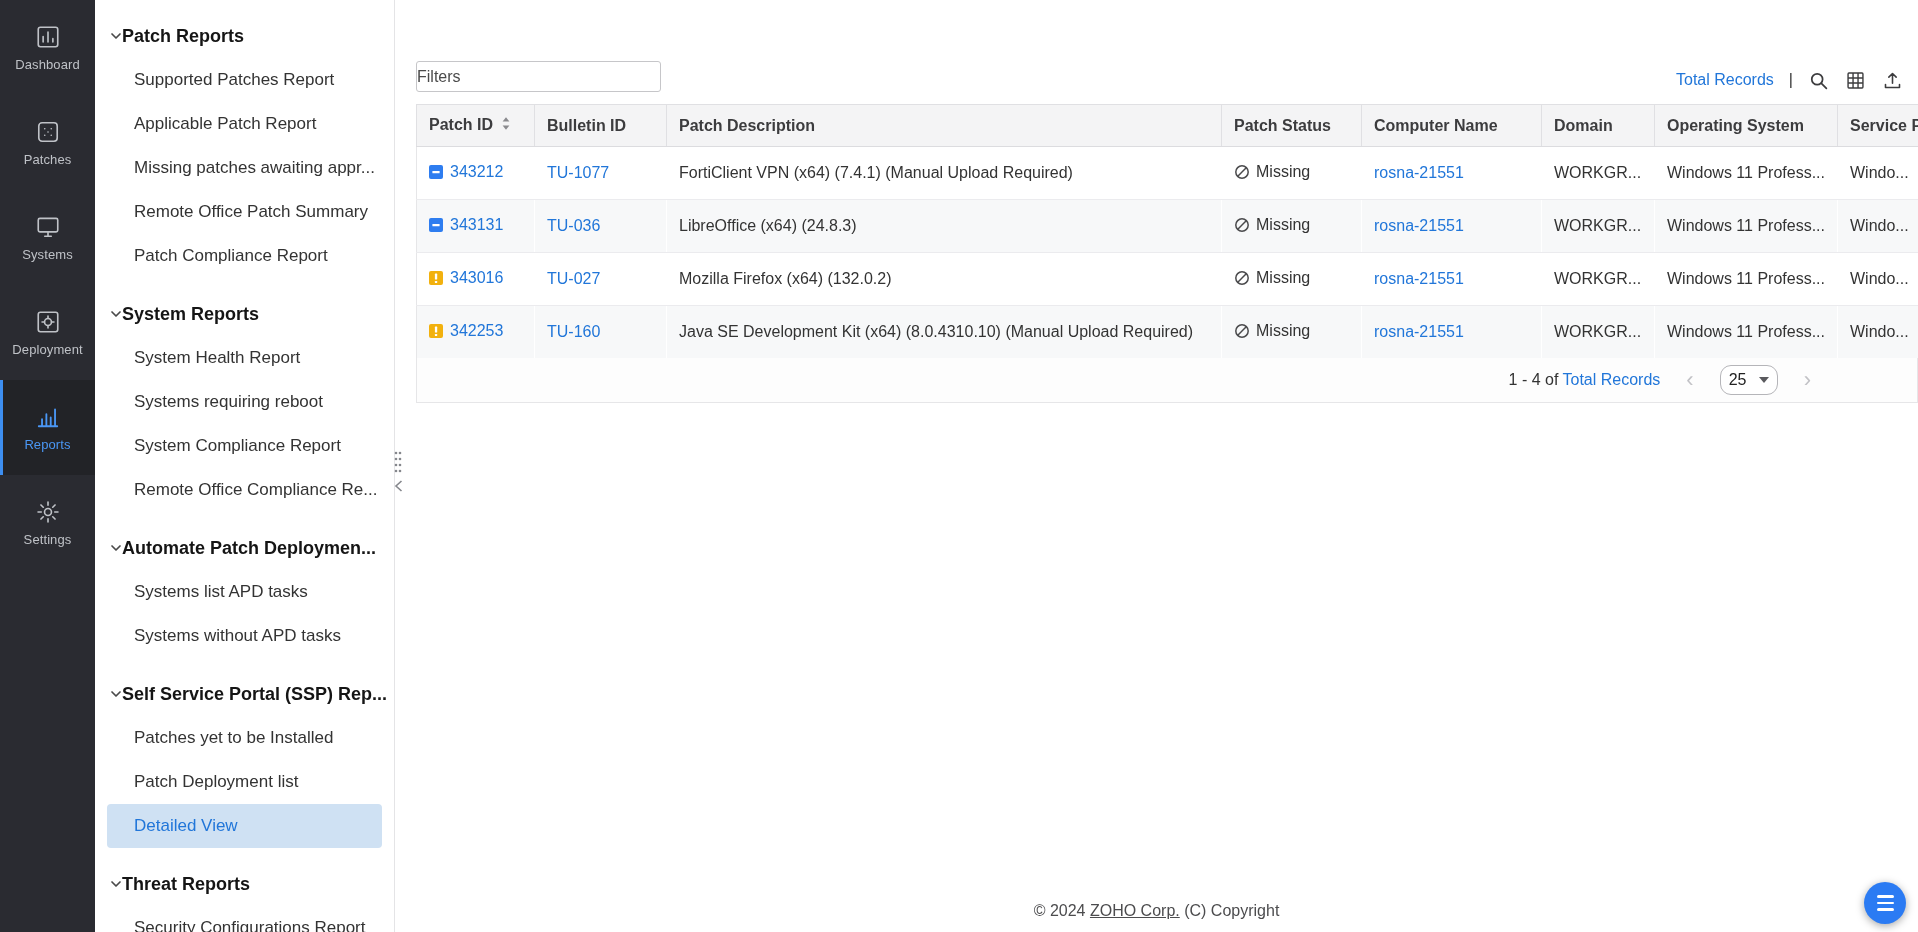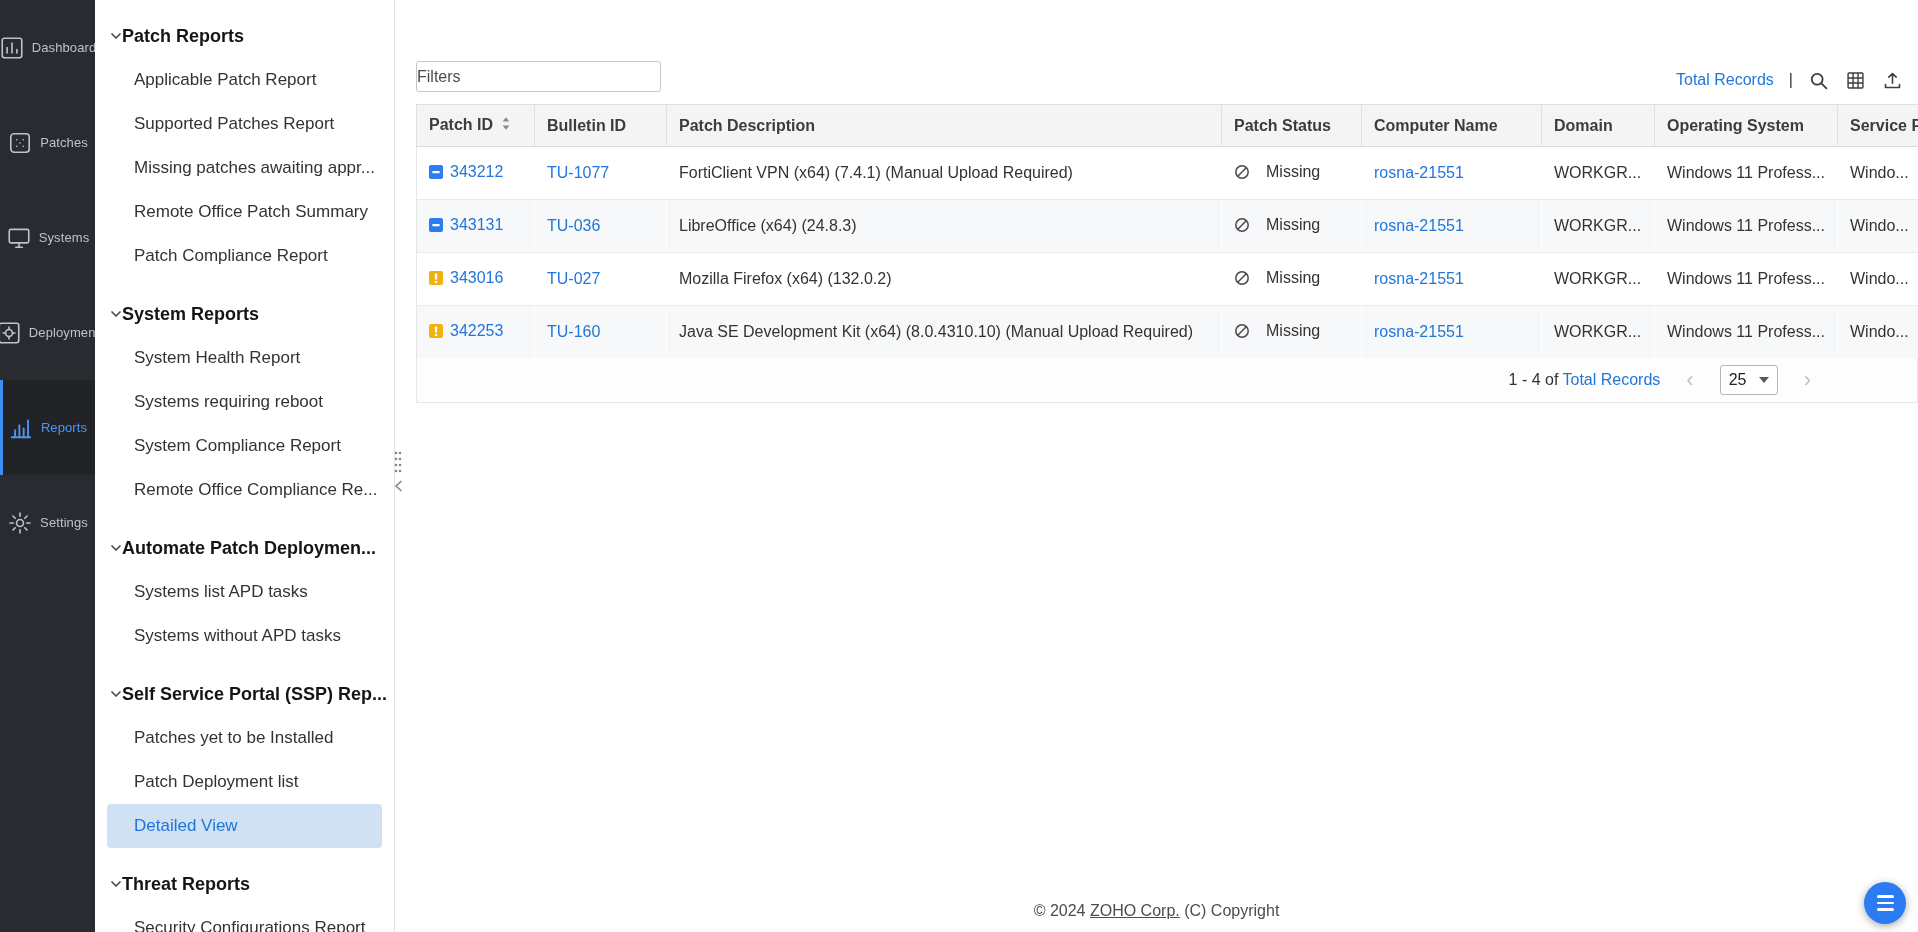--- a/index.html
+++ b/index.html
@@ -3,21 +3,21 @@
 <meta charset="utf-8">
 <style>
   * { box-sizing: border-box; margin: 0; padding: 0; }
   html, body { width: 1918px; height: 932px; overflow: hidden; }
   body { font-family: "Liberation Sans", "DejaVu Sans", sans-serif; background: #fff; color: #333; }
 
   .app { display: flex; width: 1918px; height: 932px; position: relative; }
 
   
   .rail { width: 95px; flex-shrink: 0; background: #2a2b31; display: flex; flex-direction: column; }
-  .rail-item { height: 95px; display: flex; flex-direction: row; align-items: center; justify-content: center;
+  .rail-item { height: 95px; display: flex; flex-direction: column; align-items: center; justify-content: center;
                gap: 7px; cursor: pointer; color: #bfc2c7; border-left: 3px solid transparent; padding-right: 3px; }
   .rail-item .rail-label { font-size: 13px; letter-spacing: .1px; }
   .rail-item svg { display: block; }
   .rail-item.active { color: #4a97f5; background: #222327; border-left-color: #3d8ef0; }
 
   
   .sidebar { width: 300px; flex-shrink: 0; background: #fff; border-right: 1px solid #e4e4e6;
              padding-top: 14px; overflow: hidden; position: relative; }
   .section { margin-bottom: 14px; }
   .section-header { display: flex; align-items: center; padding: 10px 8px 10px 15px;
@@ -51,30 +51,30 @@
   thead th { background: #f4f4f5; height: 42px; text-align: left; padding: 0 12px;
              font-size: 16px; font-weight: 700; color: #3c3c3e;
              border: 1px solid #e0e0e3; border-bottom: 1px solid #dcdcdf; white-space: nowrap; overflow: hidden; cursor: pointer; }
   tbody td { height: 53px; padding: 0 12px; font-size: 16px; color: #333;
              border-bottom: 1px solid #ebebee; border-left: 1px solid #fff0; background: #fff;
              white-space: nowrap; overflow: hidden; }
   tbody tr:nth-child(even) td { background: #f7f8f9; }
   tbody td:first-child { border-left: 1px solid #e6e6e8; }
   .sev { display: inline-block; vertical-align: -2px; margin-right: 7px; }
   .sort { display: inline-block; margin-left: 8px; vertical-align: -1px; }
-  .status-wrap { display: inline-flex; align-items: center; gap: 16px; }
+  .status-wrap { display: inline-flex; align-items: center; gap: 6px; }
   .status-icon { display: inline-flex; }
 
   
   .pagination { position: absolute; top: 358px; left: 21px; right: 0; height: 45px;
                 border: 1px solid #e6e6e8; border-top: none; background: #fdfdfd;
                 display: flex; align-items: center; justify-content: flex-end; gap: 24px;
                 padding-right: 104px; font-size: 16px; color: #333; }
   .page-nav { font-size: 22px; color: #c2c2c6; cursor: pointer; line-height: 1; padding: 0 2px; }
-  .page-size { border: 1px solid #b5b5b9; border-radius: 3px; height: 30px; width: 58px; background: #fff;
+  .page-size { border: 1px solid #b5b5b9; border-radius: 11px; height: 30px; width: 58px; background: #fff;
                display: inline-flex; align-items: center; justify-content: space-between;
                padding: 0 8px; cursor: pointer; font-size: 16px; color: #222; }
   .caret-down { width: 0; height: 0; border-left: 5px solid transparent; border-right: 5px solid transparent;
                 border-top: 6px solid #5a5a5e; }
 
   
   .footer { position: absolute; bottom: 12px; left: 0; right: 0; text-align: center;
             font-size: 16px; color: #4c4c4e; }
   .footer a { color: #4c4c4e; text-decoration: underline; cursor: pointer; }
   .fab { position: fixed; right: 12px; bottom: 8px; width: 42px; height: 42px; border-radius: 50%;
@@ -147,22 +147,22 @@
   <aside class="sidebar">
       <div class="section">
         <div class="section-header">
           <span style="display:flex">
             <svg width="12" height="12" viewBox="0 0 12 12" fill="none" stroke="#4a4a4a" stroke-width="1.7" stroke-linecap="round" stroke-linejoin="round">
               <path d="M2 4l4 4 4-4"></path>
             </svg>
           </span>
           <span>Patch Reports</span>
         </div>
+        <div class="section-item">Supported Patches Report</div>
         <div class="section-item">Applicable Patch Report</div>
-        <div class="section-item">Supported Patches Report</div>
         <div class="section-item">Missing patches awaiting appr...</div>
         <div class="section-item">Remote Office Patch Summary</div>
         <div class="section-item">Patch Compliance Report</div>
       </div>
       <div class="section">
         <div class="section-header">
           <span style="display:flex">
             <svg width="12" height="12" viewBox="0 0 12 12" fill="none" stroke="#4a4a4a" stroke-width="1.7" stroke-linecap="round" stroke-linejoin="round">
               <path d="M2 4l4 4 4-4"></path>
             </svg>

